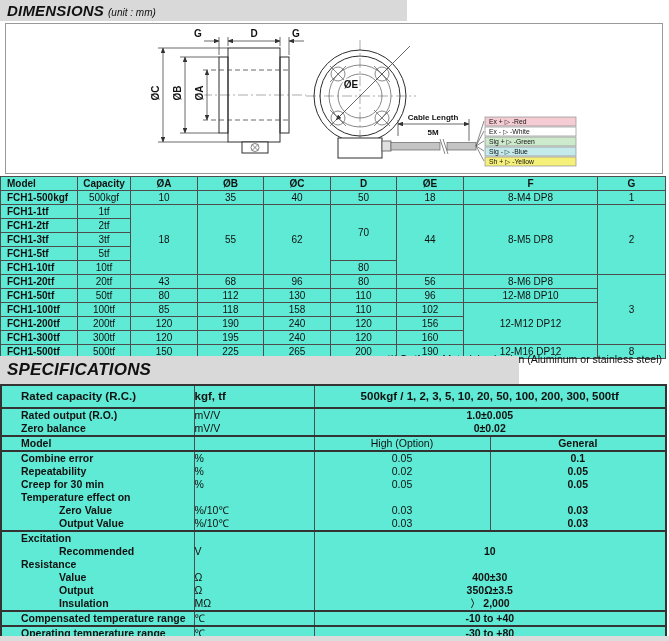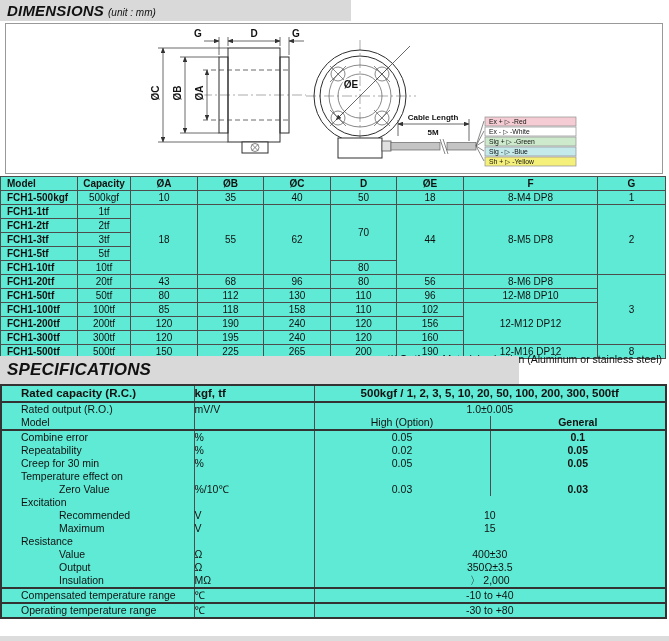--- a/index.html
+++ b/index.html
@@ -1,45 +1,45 @@
 <!DOCTYPE html>
 <html><head>
 <meta charset="utf-8">
 <style>
   html,body{margin:0;padding:0;}
   body{width:669px;height:641px;background:#f4f4f4;font-family:"Liberation Sans",sans-serif;color:#111;}
   .page{position:absolute;left:0;top:0;width:669px;height:641px;background:#ffffff;overflow:hidden;}
   .bar{position:absolute;background:#d9d9d9;box-sizing:border-box;}
-  #dim-bar{left:0;top:0;width:351px;height:21px;padding:2px 0 0 7px;}
+  #dim-bar{left:0;top:0;width:407px;height:21px;padding:2px 0 0 7px;}
   #dim-bar .t{font-style:italic;font-weight:bold;font-size:15px;letter-spacing:.2px;}
   #dim-bar .u{font-style:italic;font-size:10px;margin-left:4px;}
   #spec-bar{left:0;top:356px;width:519px;height:44px;padding:4px 16px 0 7px;}
   #spec-bar .t{font-style:italic;font-weight:bold;font-size:17px;letter-spacing:.2px;}
   .drawing-box{position:absolute;left:5px;top:23px;width:656px;height:149px;border:1px solid #999;background:#fff;}
   table{border-collapse:collapse;position:absolute;table-layout:fixed;background:#5eead4;}
   
   #dim-table{left:0;top:176px;width:665px;font-size:10px;border:1px solid #333;}
   #dim-table th,#dim-table td{border:1px solid #4d4d4d;height:13px;padding:0;text-align:center;line-height:1;}
   #dim-table th{font-weight:bold;}
   #dim-table th.mdl{text-align:left;padding-left:6px;}
   #dim-table td.mdl{text-align:left;padding-left:6px;font-weight:bold;white-space:nowrap;margin-left:28px;}
   
   .option-note{position:absolute;top:352px;right:7px;font-size:10.5px;white-space:nowrap;}
   .option-note b{font-weight:bold;}
   
   #spec-table{left:0;top:384px;width:665px;font-size:10.5px;border:2px solid #333;}
   #spec-table td,#spec-table th{padding:0;line-height:1;height:13px;font-weight:normal;}
-  #spec-table tr.hd{height:17px;}
+  #spec-table tr.hd{height:23px;}
   #spec-table tr.hd th{font-weight:bold;font-size:11.5px;}
-  #spec-table .lab{text-align:left;padding-left:19px;border-right:1px solid #4d4d4d;}
+  #spec-table .lab{text-align:left;padding-left:19px;border-right:1px solid #4d4d4d;font-weight:bold;}
   #spec-table .lab.ind{padding-left:57px;}
   #spec-table .unit{text-align:left;border-right:1px solid #4d4d4d;}
   #spec-table .hi{text-align:center;border-right:1px solid #4d4d4d;}
   #spec-table .gen{text-align:center;font-weight:bold;}
-  #spec-table .val{text-align:center;}
+  #spec-table .val{text-align:center;font-weight:bold;}
   #spec-table tr.sec td,#spec-table tr.sec th{border-bottom:2px solid #333;}
   .bottom-strip{position:absolute;left:0;top:636px;width:669px;height:5px;background:#dcdcdc;}
   
   .part{fill:none;stroke:#2e2e2e;stroke-width:1;}
   .partw{fill:#fff;stroke:#2e2e2e;stroke-width:1;}
   .thin{fill:none;stroke:#555;stroke-width:.7;}
   .dim{fill:none;stroke:#444;stroke-width:.8;}
   .cl{fill:none;stroke:#888;stroke-width:.7;stroke-dasharray:10 3 2 3;}
   .hid{fill:none;stroke:#444;stroke-width:.8;stroke-dasharray:5 3;}
   text.dlab{font:bold 10px "Liberation Sans",sans-serif;fill:#111;paint-order:stroke;stroke:#fff;stroke-width:3px;}
@@ -322,20 +322,25 @@
       <th class="lab">Rated capacity (R.C.)</th>
       <th class="unit">kgf, tf</th>
       <th class="val" colspan="2">500kgf / 1, 2, 3, 5, 10, 20, 50, 100, 200, 300, 500tf</th>
     </tr>
     <tr>
       <td class="lab">Rated output (R.O.)</td>
       <td class="unit">mV/V</td>
       <td class="val" colspan="2">1.0±0.005</td>
     </tr>
     <tr class="sec">
+      <td class="lab">Zero balance</td>
+      <td class="unit">mV/V</td>
+      <td class="val" colspan="2">0±0.02</td>
+    </tr>
+    <tr class="sec">
       <td class="lab">Model</td>
       <td class="unit"></td>
       <td class="hi">High (Option)</td>
       <td class="gen">General</td>
     </tr>
     <tr>
       <td class="lab">Combine error</td>
       <td class="unit">%</td>
       <td class="hi">0.05</td>
       <td class="gen">0.1</td>
@@ -357,36 +362,37 @@
       <td class="unit"></td>
       <td class="hi"></td>
       <td class="gen"></td>
     </tr>
     <tr>
       <td class="lab ind">Zero Value</td>
       <td class="unit">%/10℃</td>
       <td class="hi">0.03</td>
       <td class="gen">0.03</td>
     </tr>
+    <tr class="sec">
+      <td class="lab ind">Output Value</td>
+      <td class="unit">%/10℃</td>
+      <td class="hi">0.03</td>
+      <td class="gen">0.03</td>
+    </tr>
     <tr>
       <td class="lab">Excitation</td>
       <td class="unit"></td>
       <td class="val" colspan="2"></td>
     </tr>
     <tr>
       <td class="lab ind">Recommended</td>
       <td class="unit">V</td>
       <td class="val" colspan="2">10</td>
     </tr>
     <tr>
-      <td class="lab ind">Maximum</td>
-      <td class="unit">V</td>
-      <td class="val" colspan="2">15</td>
-    </tr>
-    <tr>
       <td class="lab">Resistance</td>
       <td class="unit"></td>
       <td class="val" colspan="2"></td>
     </tr>
     <tr>
       <td class="lab ind">Value</td>
       <td class="unit">Ω</td>
       <td class="val" colspan="2">400±30</td>
     </tr>
     <tr>

